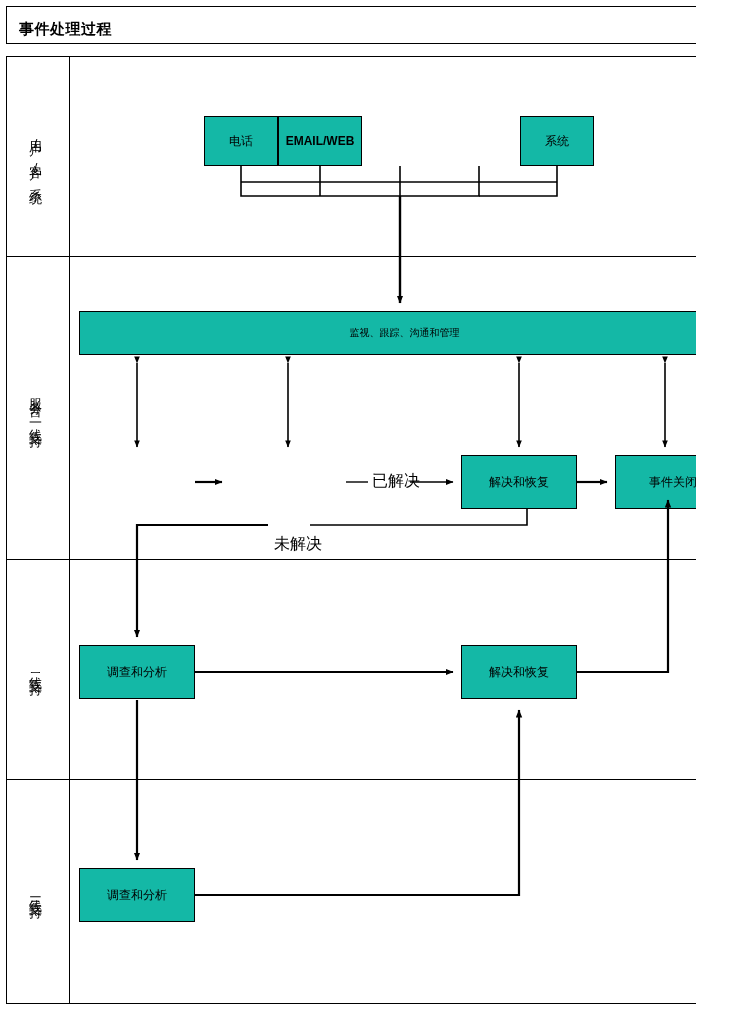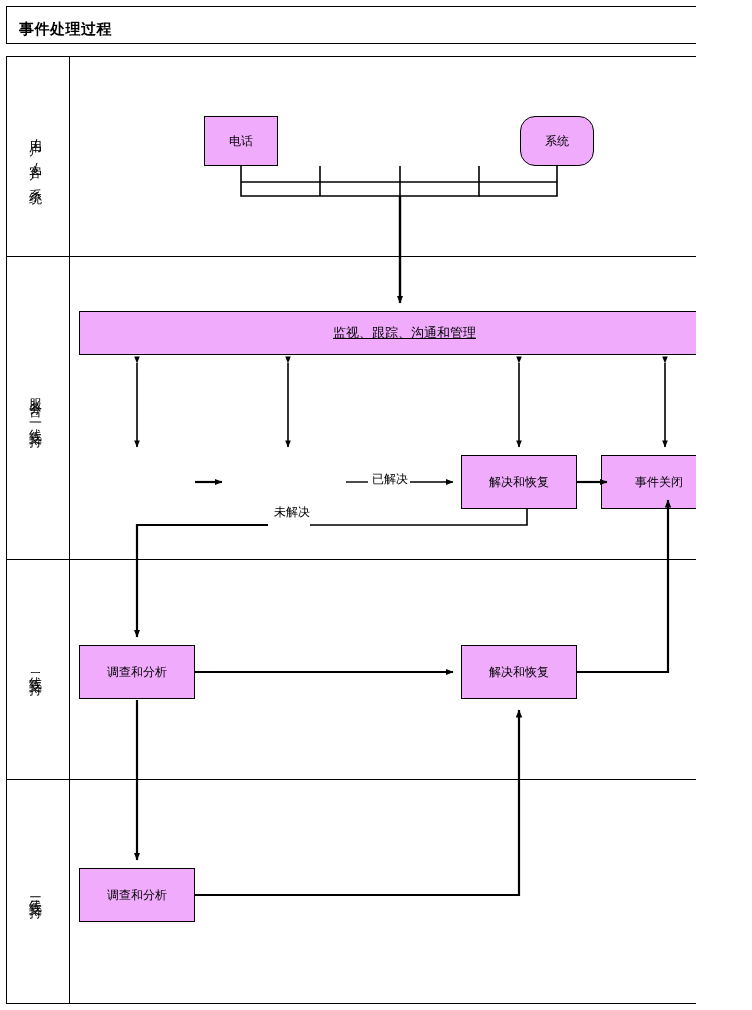--- a/index.html
+++ b/index.html
@@ -18,36 +18,36 @@
   .vdivider{position:absolute;left:62px;top:0;width:0;border-left:1px solid #000;height:100%;}
 
   .hdiv{position:absolute;left:0;width:740px;border-top:1px solid #000;height:0;}
 
   
   .lane-label{position:absolute;width:56px;text-align:center;color:#000;font-size:13px;
               writing-mode:vertical-rl;text-orientation:upright;letter-spacing:3px;
               display:flex;align-items:center;justify-content:center;}
 
   
-  .box{position:absolute;box-sizing:border-box;border:1.5px solid #000;background:#f0abfc;
+  .box{position:absolute;box-sizing:border-box;border:1.5px solid #000;background:#14b8a6;
        display:flex;align-items:center;justify-content:center;font-size:12px;color:#000;
        text-align:right;line-height:1.2;}
   .box.thin{border-width:1px;}
 
   
   .srcbox{height:50px;top:116px;}
 
-  .mgmt-bar{left:79px;top:311px;width:651px;height:44px;font-size:13px;text-decoration:underline;}
+  .mgmt-bar{left:79px;top:311px;width:651px;height:44px;font-size:10px;}
 
   .proc{height:54px;}
 
   
   svg.overlay{position:absolute;left:0;top:0;width:752px;height:1010px;pointer-events:none;}
 
-  .edgelabel{position:absolute;font-size:12px;color:#000;background:#fff;padding:0 2px;
+  .edgelabel{position:absolute;font-size:16px;color:#000;background:#fff;padding:0 2px;
              white-space:nowrap;}
 </style>
 </head>
 <body>
 
 <div id="page">
 
   <div class="frame title-bar">
     <div class="title-text">事件处理过程</div>
   </div>
@@ -58,34 +58,35 @@
     <div class="hdiv" style="top:502px;"></div>
     <div class="hdiv" style="top:722px;"></div>
 
     <div class="lane-label" style="left:0;top:0;height:199px;">用户/客户/系统</div>
     <div class="lane-label" style="left:0;top:199px;height:303px;">服务台  一线支持</div>
     <div class="lane-label" style="left:0;top:502px;height:220px;">二线支持</div>
     <div class="lane-label" style="left:0;top:722px;height:226px;">三线支持</div>
   </div>
 
   <div class="box thin srcbox" style="left:204px;width:74px;">电话</div>
-  <div class="box thin srcbox" style="left:520px;width:74px;border-radius:15px;">系统</div>
+  <div class="box thin srcbox" style="left:278px;width:84px;font-family:'Liberation Sans',sans-serif;font-weight:bold;">EMAIL/WEB</div>
+  <div class="box thin srcbox" style="left:520px;width:74px;">系统</div>
 
   <div class="box mgmt-bar thin">监视、跟踪、沟通和管理</div>
 
   <div class="box proc" style="left:461px;top:455px;width:116px;">解决和恢复</div>
-  <div class="box proc" style="left:601px;top:455px;width:116px;">事件关闭</div>
+  <div class="box proc" style="left:615px;top:455px;width:116px;">事件关闭</div>
 
   <div class="box proc" style="left:79px;top:645px;width:116px;">调查和分析</div>
   <div class="box proc" style="left:461px;top:645px;width:116px;">解决和恢复</div>
 
   <div class="box proc" style="left:79px;top:868px;width:116px;">调查和分析</div>
 
   <div class="edgelabel" style="left:370px;top:471px;">已解决</div>
-  <div class="edgelabel" style="left:272px;top:504px;">未解决</div>
+  <div class="edgelabel" style="left:272px;top:534px;">未解决</div>
 
   <svg class="overlay" viewBox="0 0 752 1010">
     <defs>
       <marker id="ah" markerWidth="9" markerHeight="9" refX="7.5" refY="3.2" orient="auto" markerUnits="userSpaceOnUse">
         <path d="M0,0 L8,3.2 L0,6.4 z" fill="#000"></path>
       </marker>
       <marker id="ahs" markerWidth="8" markerHeight="8" refX="6.6" refY="2.8" orient="auto" markerUnits="userSpaceOnUse">
         <path d="M0,0 L7,2.8 L0,5.6 z" fill="#000"></path>
       </marker>
     </defs>

